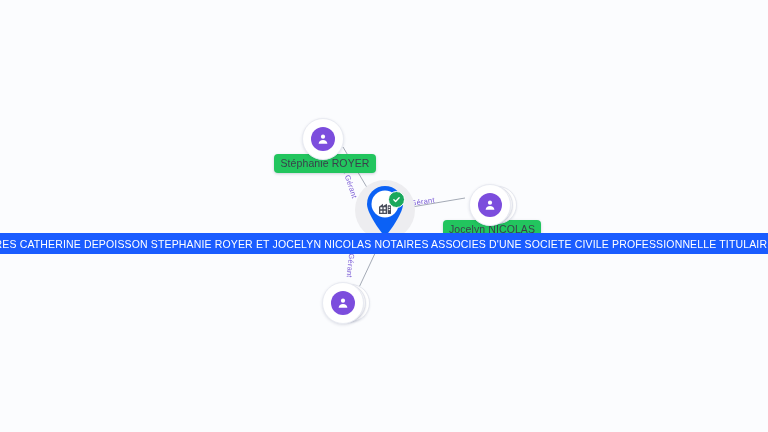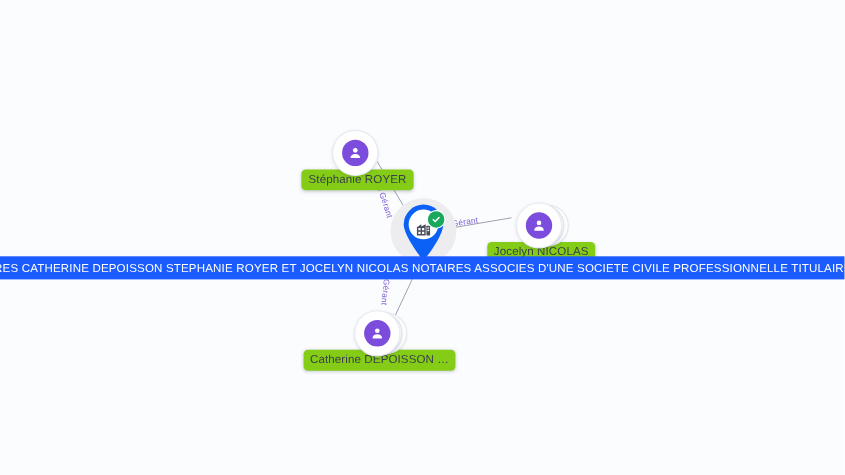--- a/index.html
+++ b/index.html
@@ -102,21 +102,21 @@
     border-radius: 50%;
     background: #7c4ddd;
     display: flex;
     align-items: center;
     justify-content: center;
   }
   .avatar-circle svg { display: block; }
 
   .node-chip {
     margin-top: -4px;
-    background: #84cc16;
+    background: #22c55e;
     border-radius: 4px;
     padding: 3px 6px 4px 6px;
     font-size: 10.5px;
     color: #3a3f4b;
     white-space: nowrap;
     box-shadow: 0 1px 3px rgba(40,50,90,0.22);
     letter-spacing: 0.1px;
   }
 
   
@@ -247,21 +247,20 @@
       <div class="stack-card c1"></div>
       <div class="avatar-disc">
         <div class="avatar-circle">
           <svg width="14" height="14" viewBox="0 0 24 24" fill="#ffffff">
             <circle cx="12" cy="8" r="3.6"></circle>
             <path d="M4.5 20c0-4.1 3.4-6.4 7.5-6.4s7.5 2.3 7.5 6.4z"></path>
           </svg>
         </div>
       </div>
     </div>
-    <div class="node-chip">Catherine DEPOISSON …</div>
   </div>
 
   <div id="node-company">
     <div class="pin-halo"></div>
     <svg class="pin-shape" viewBox="0 0 42 54">
       <path d="M21 53 C21 53 39 31 39 20 A18 18 0 1 0 3 20 C3 31 21 53 21 53 Z" fill="#0b61f5"></path>
       <circle cx="21" cy="20" r="13.5" fill="#ffffff"></circle>
     </svg>
     <div class="pin-inner-icon">
       <svg width="16" height="16" viewBox="0 0 24 24" fill="#4a4f5c">

